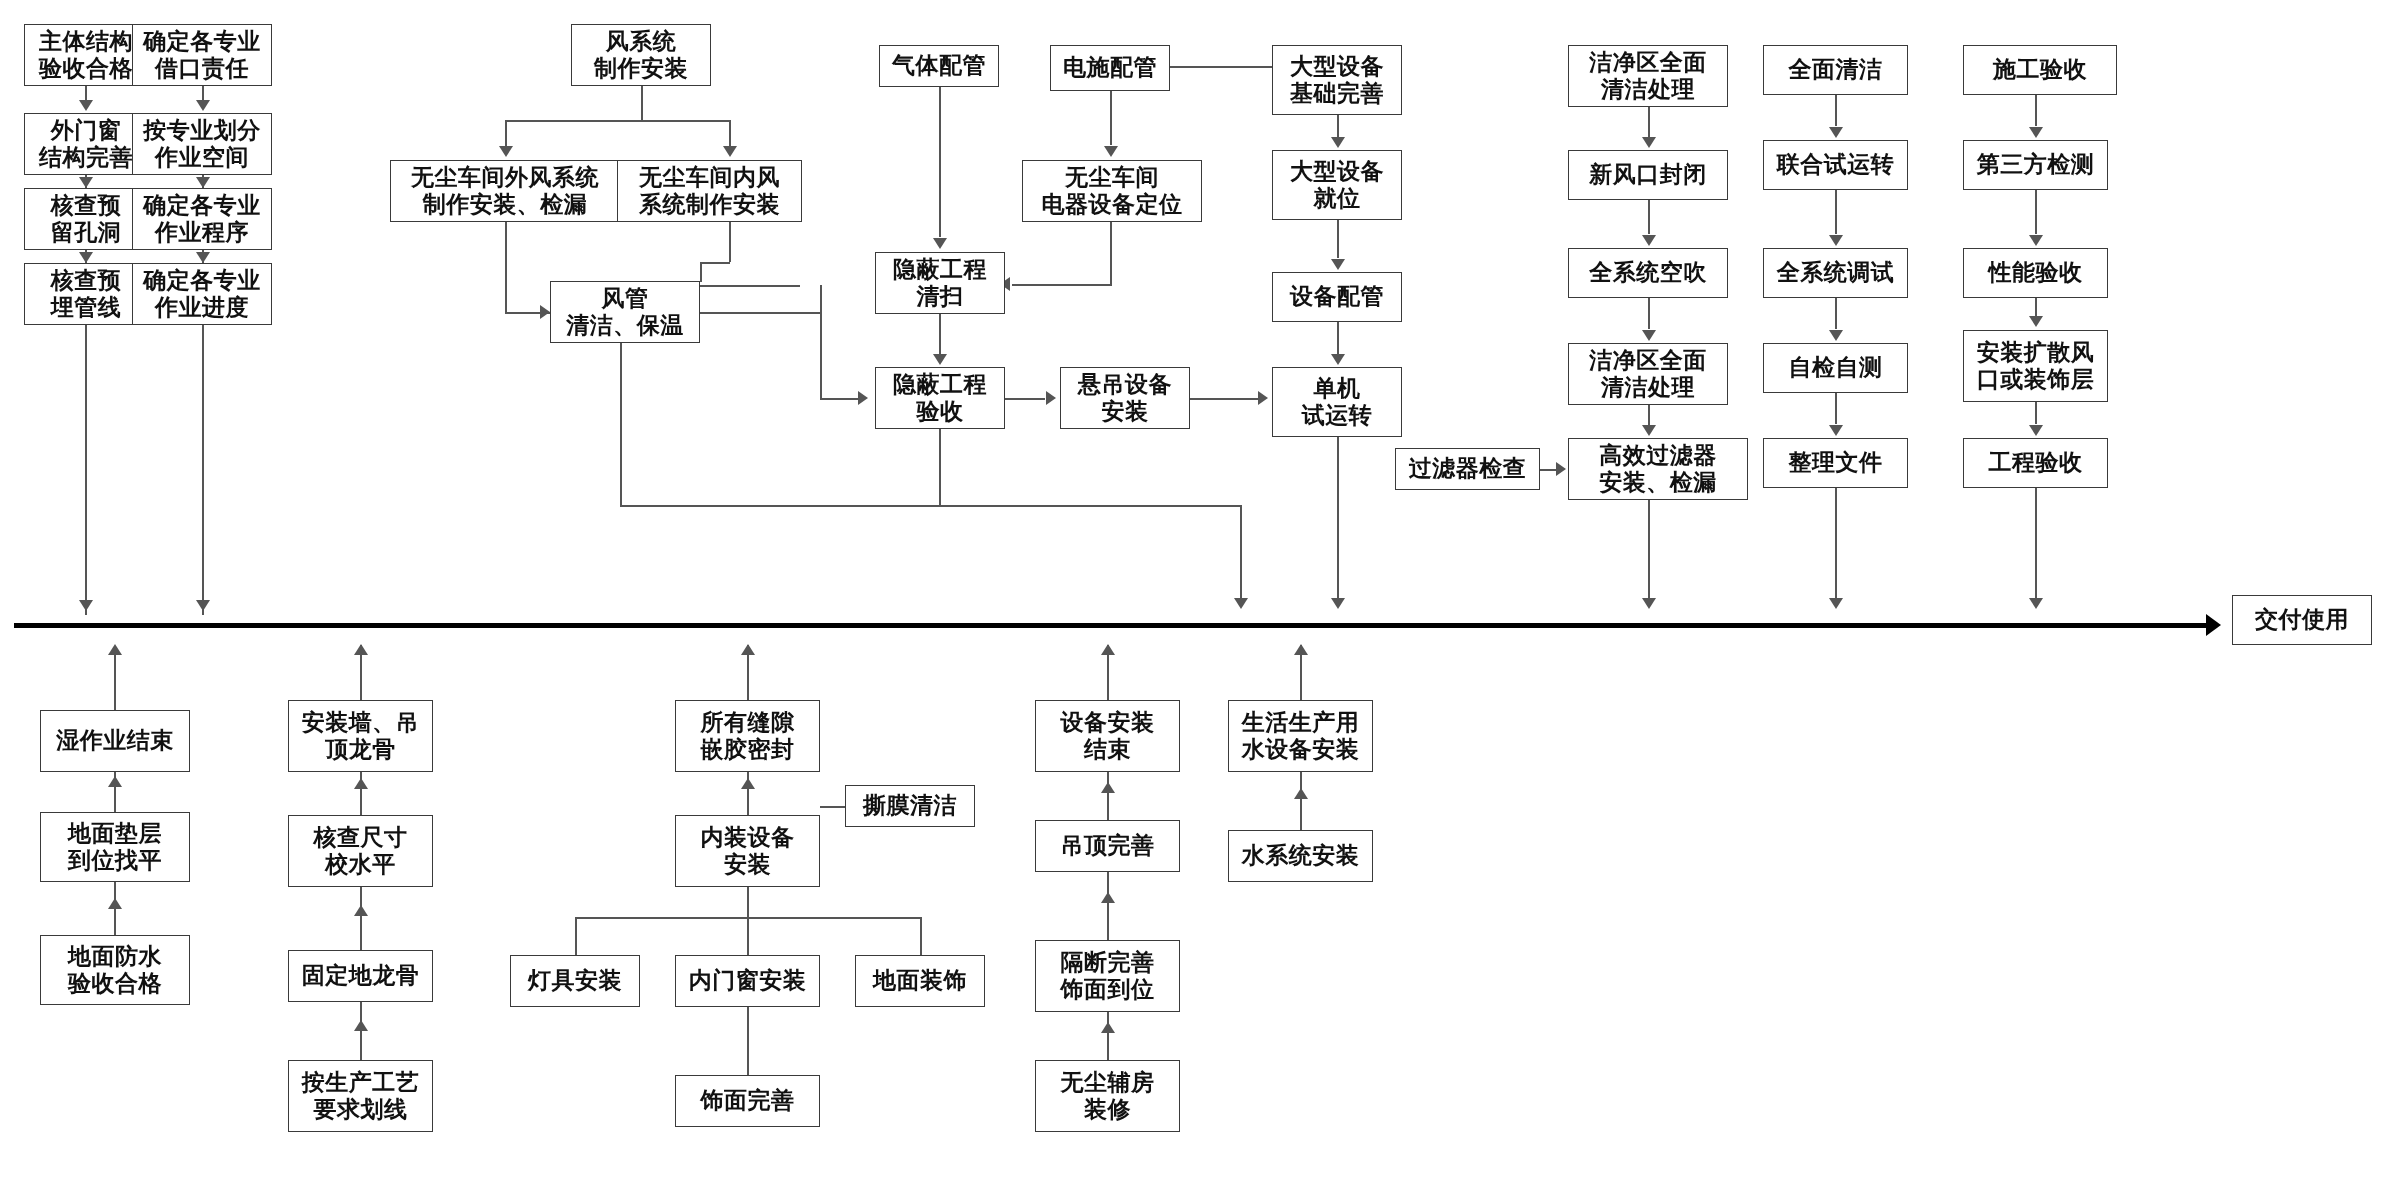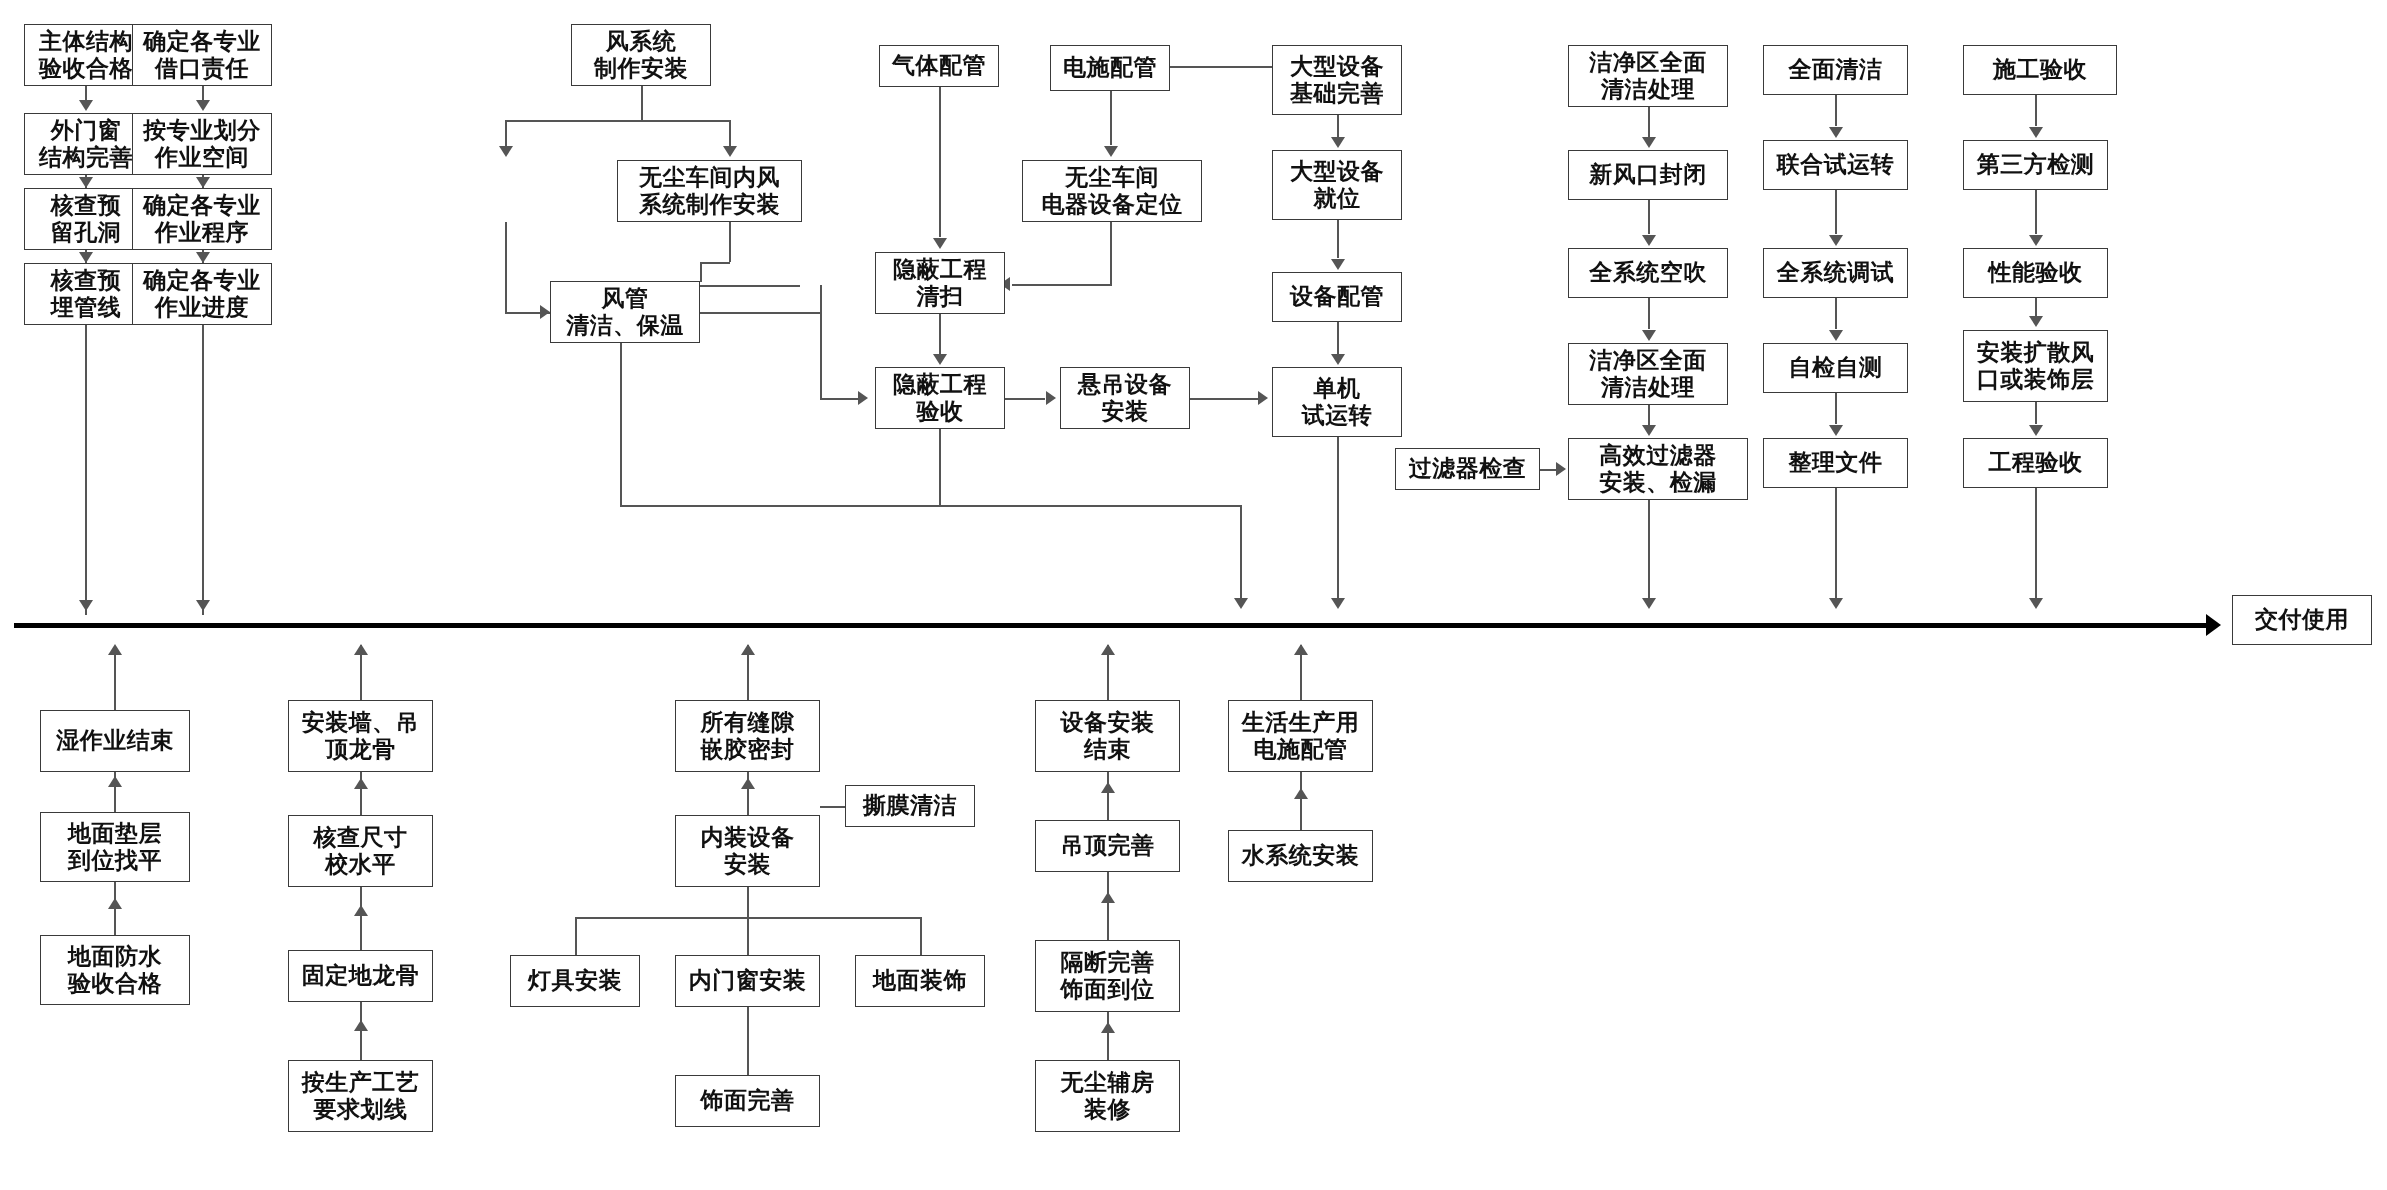--- a/index.html
+++ b/index.html
@@ -215,20 +215,22 @@
     <div class="node" style="left: 132px; top: 24px; width: 140px; height: 62px;">确定各专业
 借口责任</div>
     <div class="node" style="left: 132px; top: 113px; width: 140px; height: 62px;">按专业划分
 作业空间</div>
     <div class="node" style="left: 132px; top: 188px; width: 140px; height: 62px;">确定各专业
 作业程序</div>
     <div class="node" style="left: 132px; top: 263px; width: 140px; height: 62px;">确定各专业
 作业进度</div>
     <div class="node" style="left: 571px; top: 24px; width: 140px; height: 62px;">风系统
 制作安装</div>
+    <div class="node" style="left: 390px; top: 160px; width: 230px; height: 62px;">无尘车间外风系统
+制作安装、检漏</div>
     <div class="node" style="left: 617px; top: 160px; width: 185px; height: 62px;">无尘车间内风
 系统制作安装</div>
     <div class="node" style="left: 550px; top: 281px; width: 150px; height: 62px;">风管
 清洁、保温</div>
     <div class="node" style="left: 879px; top: 45px; width: 120px; height: 42px;">气体配管</div>
     <div class="node" style="left: 1050px; top: 45px; width: 120px; height: 46px;">电施配管</div>
     <div class="node" style="left: 1022px; top: 160px; width: 180px; height: 62px;">无尘车间
 电器设备定位</div>
     <div class="node" style="left: 875px; top: 252px; width: 130px; height: 62px;">隐蔽工程
 清扫</div>
@@ -285,16 +287,16 @@
     <div class="node" style="left: 855px; top: 955px; width: 130px; height: 52px;">地面装饰</div>
     <div class="node" style="left: 675px; top: 1075px; width: 145px; height: 52px;">饰面完善</div>
     <div class="node" style="left: 1035px; top: 700px; width: 145px; height: 72px;">设备安装
 结束</div>
     <div class="node" style="left: 1035px; top: 820px; width: 145px; height: 52px;">吊顶完善</div>
     <div class="node" style="left: 1035px; top: 940px; width: 145px; height: 72px;">隔断完善
 饰面到位</div>
     <div class="node" style="left: 1035px; top: 1060px; width: 145px; height: 72px;">无尘辅房
 装修</div>
     <div class="node" style="left: 1228px; top: 700px; width: 145px; height: 72px;">生活生产用
-电施配管</div>
+水设备安装</div>
     <div class="node" style="left: 1228px; top: 830px; width: 145px; height: 52px;">水系统安装</div>
     <div class="node" style="left: 2232px; top: 595px; width: 140px; height: 50px;">交付使用</div>
   </div>
 
 </body></html>

